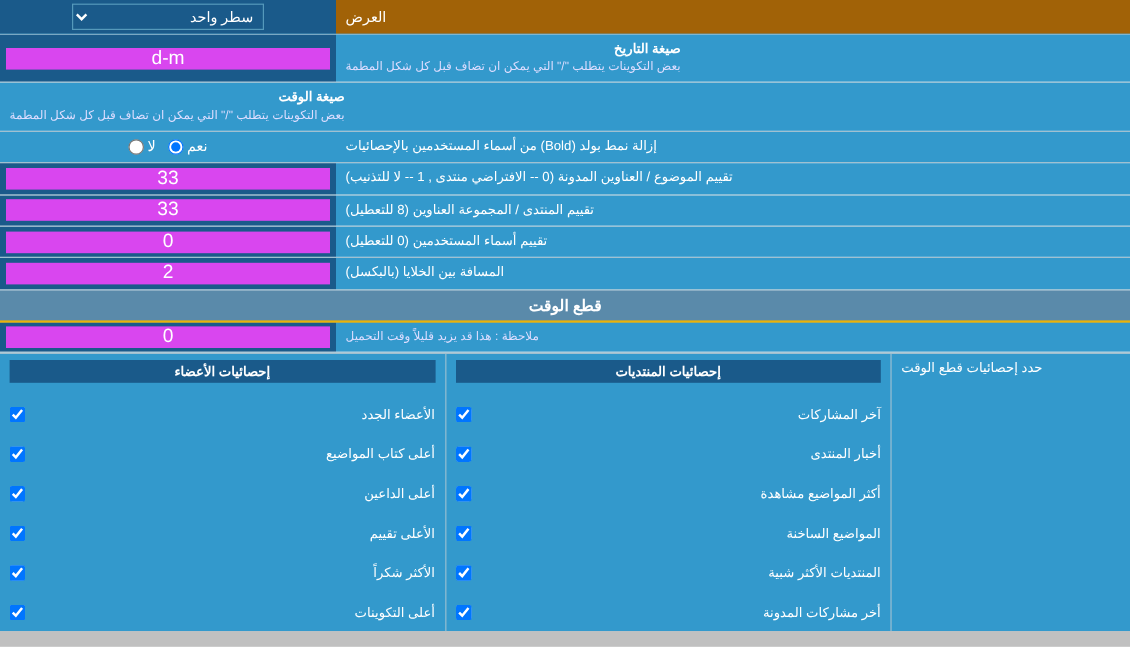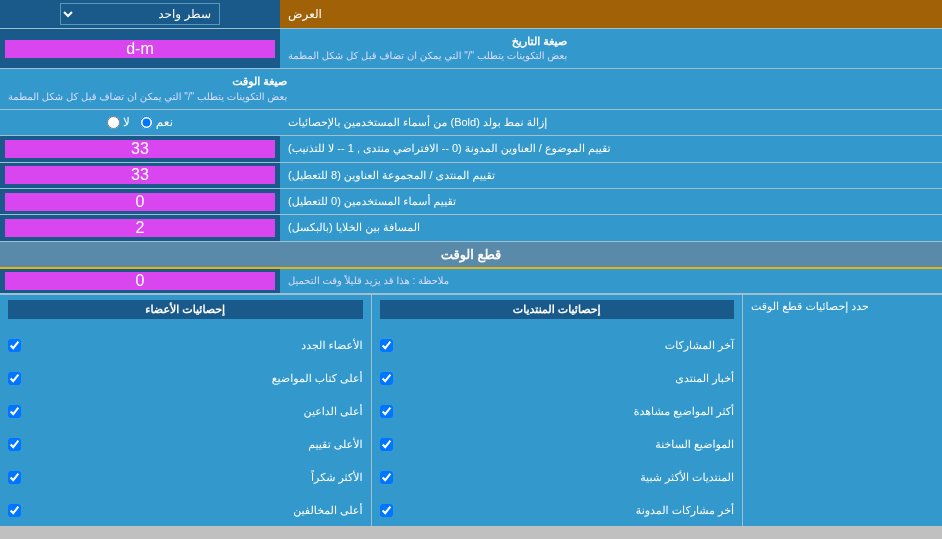--- a/index.html
+++ b/index.html
@@ -319,19 +319,19 @@
       </div>
       <div class="check-item">
         <span>الأعلى تقييم</span>
         <input type="checkbox" checked="" style="">
       </div>
       <div class="check-item">
         <span>الأكثر شكراً</span>
         <input type="checkbox" checked="" style="">
       </div>
       <div class="check-item">
-        <span>أعلى المخالفين</span>
+        <span>أعلى التكوينات</span>
         <input type="checkbox" checked="" style="">
       </div>
     </div>
   </div>
 
 </div>
 
 </body></html>

